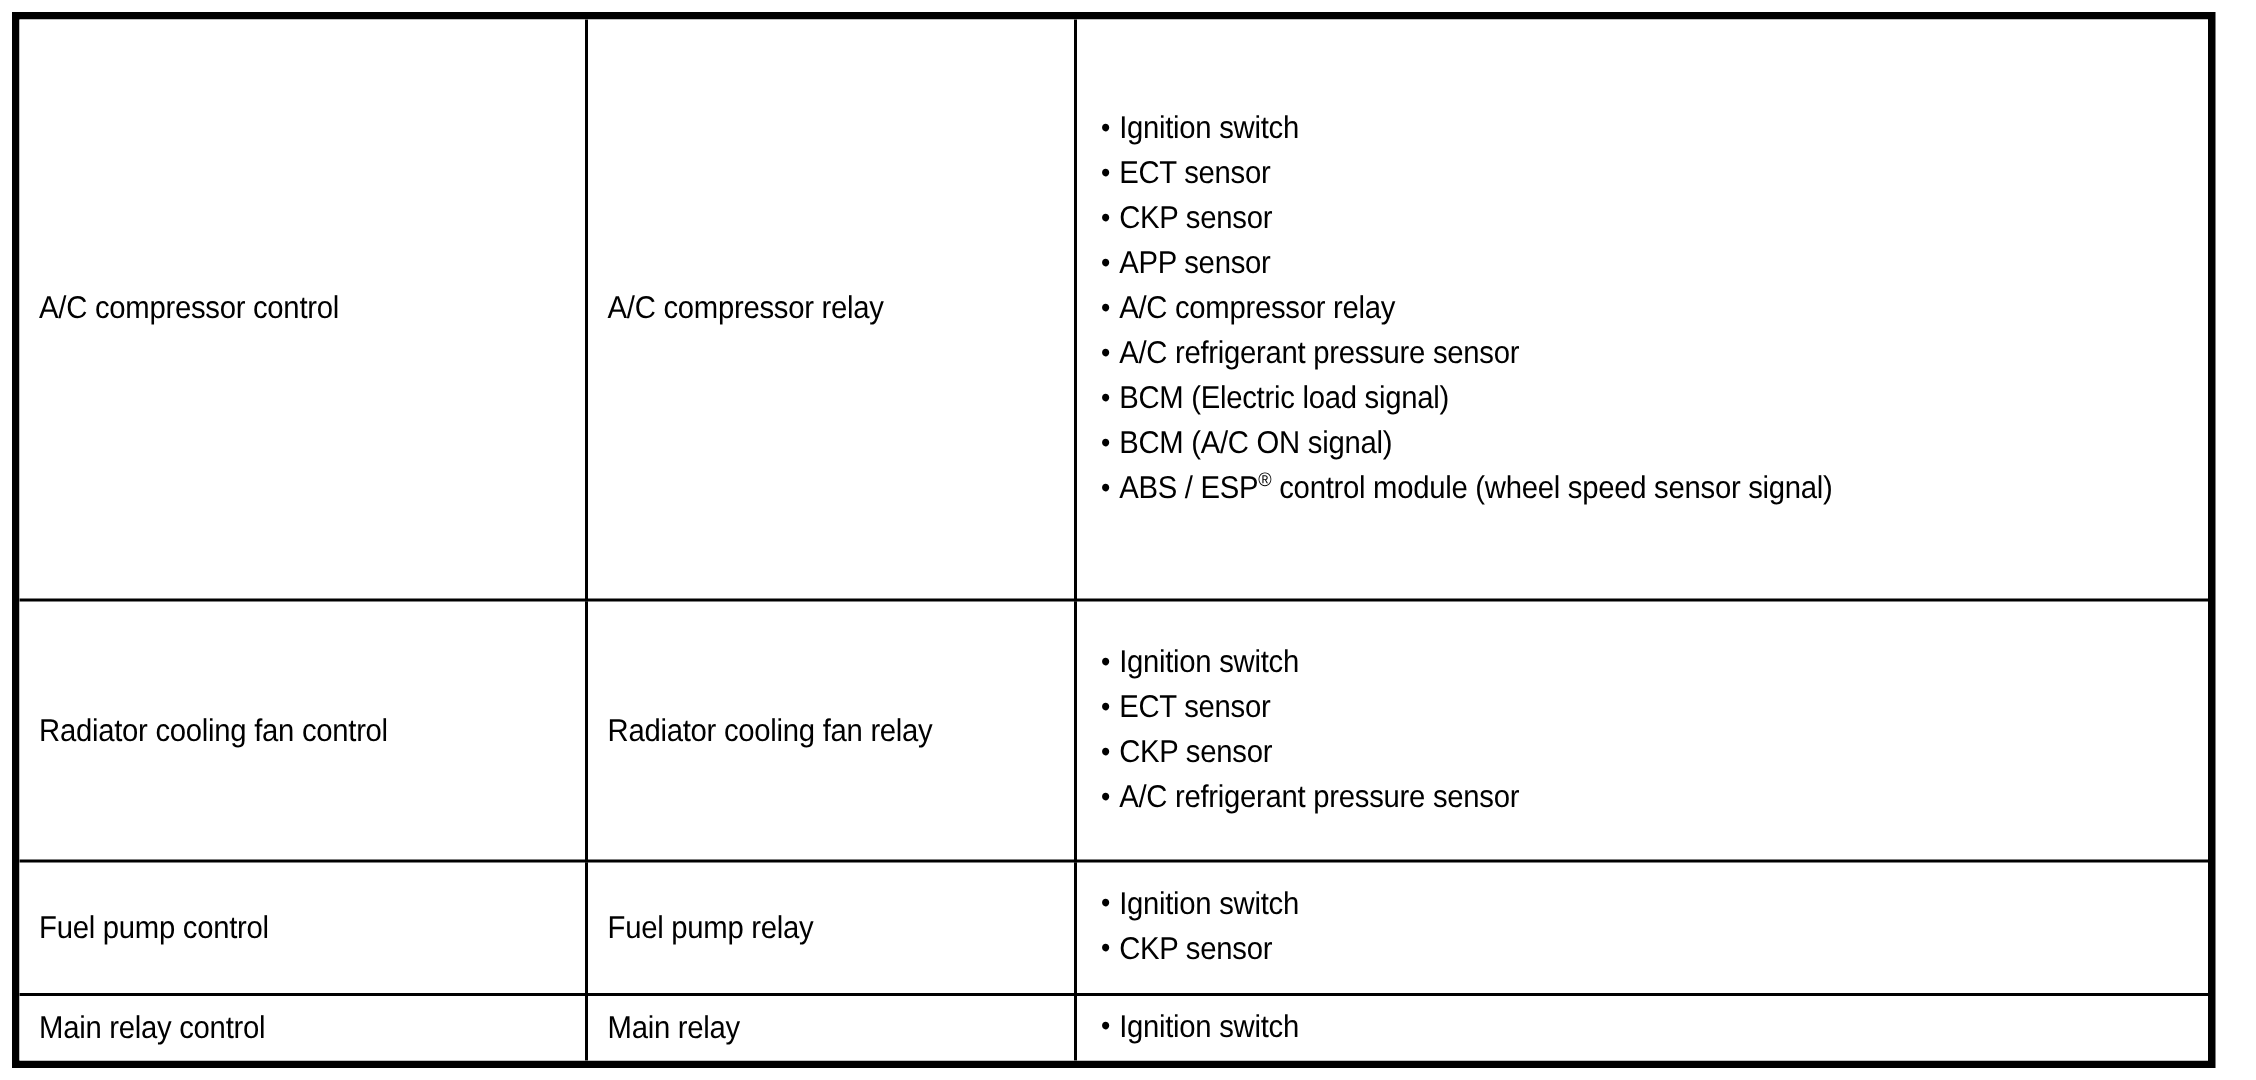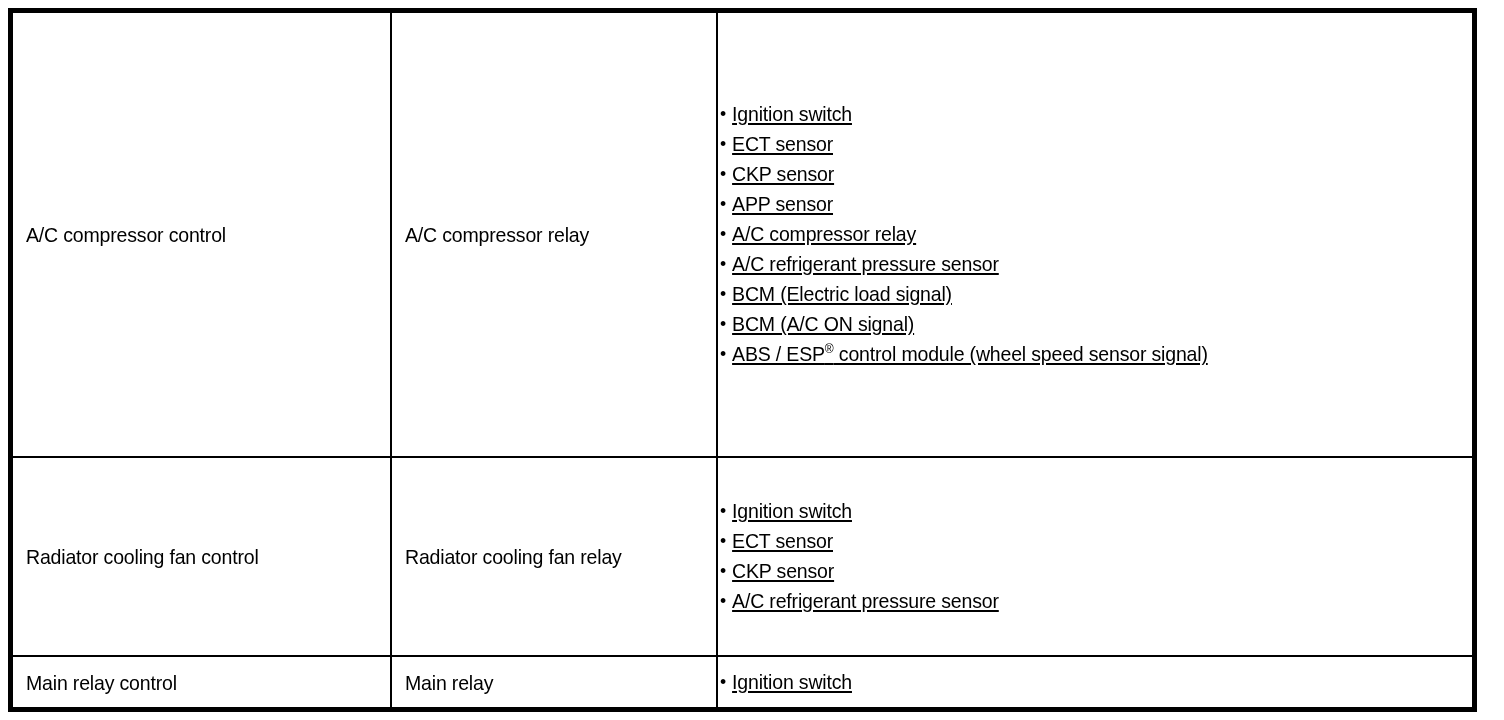--- a/index.html
+++ b/index.html
@@ -65,22 +65,21 @@
     padding: 0 10px 0 14px;
     font-stretch: condensed;
     transform: scaleX(0.93);
     transform-origin: left center;
     white-space: pre-line;
   }
 
   .sig-list {
     list-style: none;
     margin: 0;
-    padding: 0 8px 0 2px;
-    text-decoration: underline;
+    padding: 0 8px 0 16px;
   }
   .sig-list li {
     font-size: 21px;
     line-height: 30px;
     letter-spacing: -0.2px;
     white-space: nowrap;
     transform: scaleX(0.93);
     transform-origin: left center;
     position: relative;
     padding-left: 13px;
@@ -145,20 +144,34 @@
             </td>
             <td>
               <ul class="sig-list">
                 <li><span>Ignition switch</span></li>
                 <li><span>ECT sensor</span></li>
                 <li><span>CKP sensor</span></li>
                 <li><span>A/C refrigerant pressure sensor</span></li>
               </ul>
             </td>
           </tr>
+          <tr data-row="3">
+            <td>
+              <div class="cell-text">Fuel pump control</div>
+            </td>
+            <td>
+              <div class="cell-text">Fuel pump relay</div>
+            </td>
+            <td>
+              <ul class="sig-list">
+                <li><span>Ignition switch</span></li>
+                <li><span>CKP sensor</span></li>
+              </ul>
+            </td>
+          </tr>
           <tr data-row="5">
             <td>
               <div class="cell-text">Main relay control</div>
             </td>
             <td>
               <div class="cell-text">Main relay</div>
             </td>
             <td>
               <ul class="sig-list">
                 <li><span>Ignition switch</span></li>

